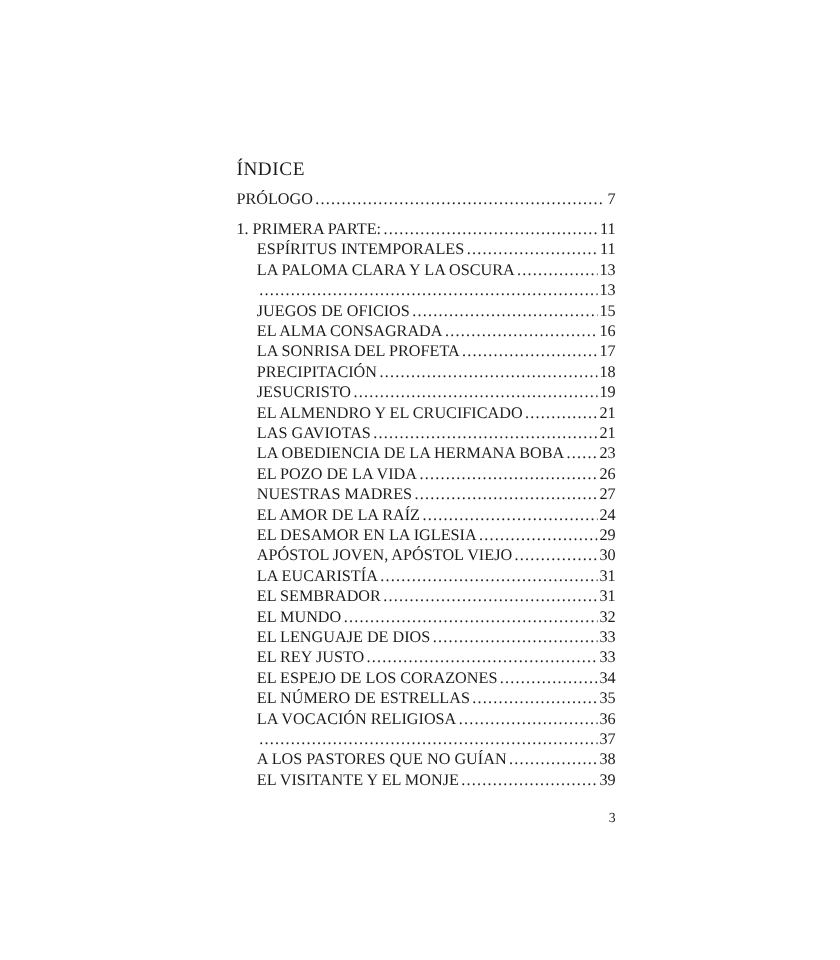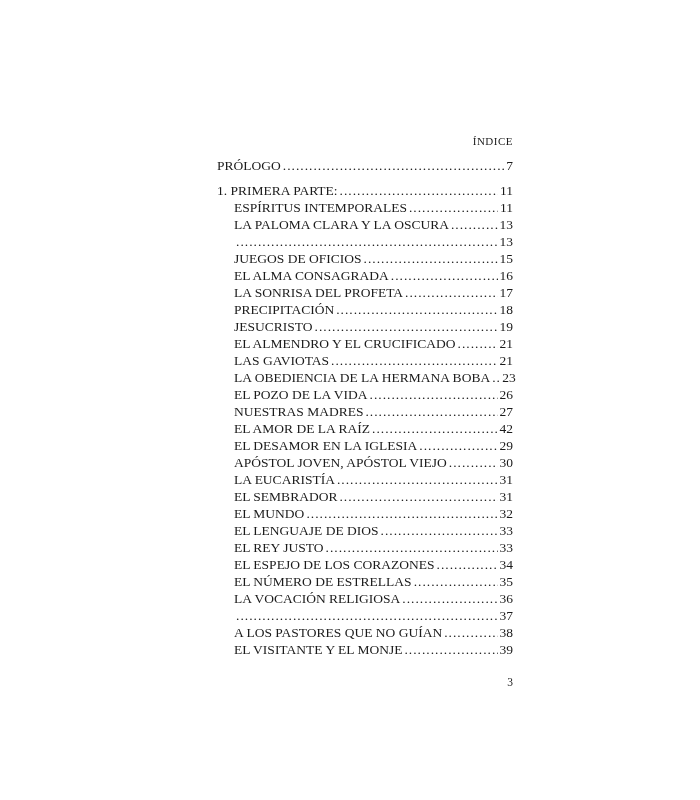--- a/index.html
+++ b/index.html
@@ -14,35 +14,34 @@
     width: 700px; height: 800px;
     background: #ffffff;
     overflow: hidden;
   }
   .content {
     position: absolute;
     left: 197px; top: 133px;
     width: 316px;
   }
   .doc-title {
-    font-size: 11px;
+    font-size: 16px;
     font-weight: normal;
-    text-align: right;
+    text-align: left;
     letter-spacing: 0.5px;
     line-height: 17px;
     margin: 0 0 7px 0;
   }
   .toc { font-size: 13.5px; }
   .row {
     display: flex;
     align-items: center;
     line-height: 17px;
     height: 17px;
     white-space: nowrap;
-    margin-left: 20px;
   }
   .row.gap { margin-top: 8px; }
   .row.bold .label { font-weight: normal; }
   .row.level-1 { padding-left: 17px; }
   .label { flex: 0 0 auto; }
   .dots {
     flex: 1 1 auto;
     overflow: hidden;
     margin: 0 2px 0 2px;
     min-width: 8px;
@@ -152,21 +151,21 @@
 
   <div class="row level-1">
     <span class="label">NUESTRAS MADRES</span>
     <span class="dots"></span>
     <span class="num">27</span>
   </div>
 
   <div class="row level-1">
     <span class="label">EL AMOR DE LA RAÍZ</span>
     <span class="dots"></span>
-    <span class="num">42</span>
+    <span class="num">24</span>
   </div>
 
   <div class="row level-1">
     <span class="label">EL DESAMOR EN LA IGLESIA</span>
     <span class="dots"></span>
     <span class="num">29</span>
   </div>
 
   <div class="row level-1">
     <span class="label">APÓSTOL JOVEN, APÓSTOL VIEJO</span>

